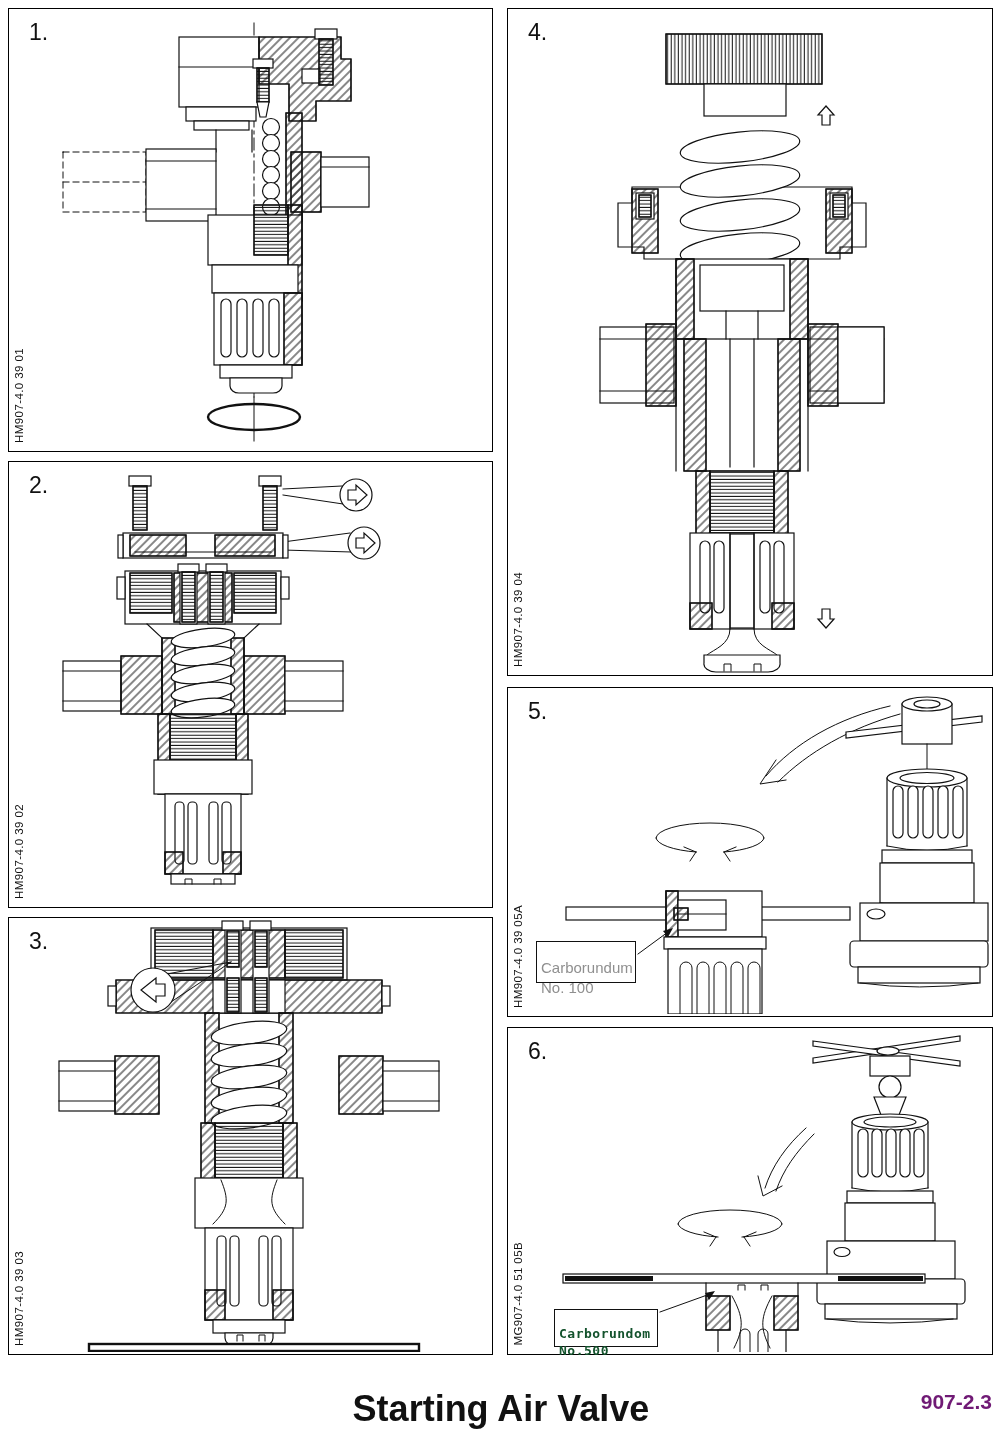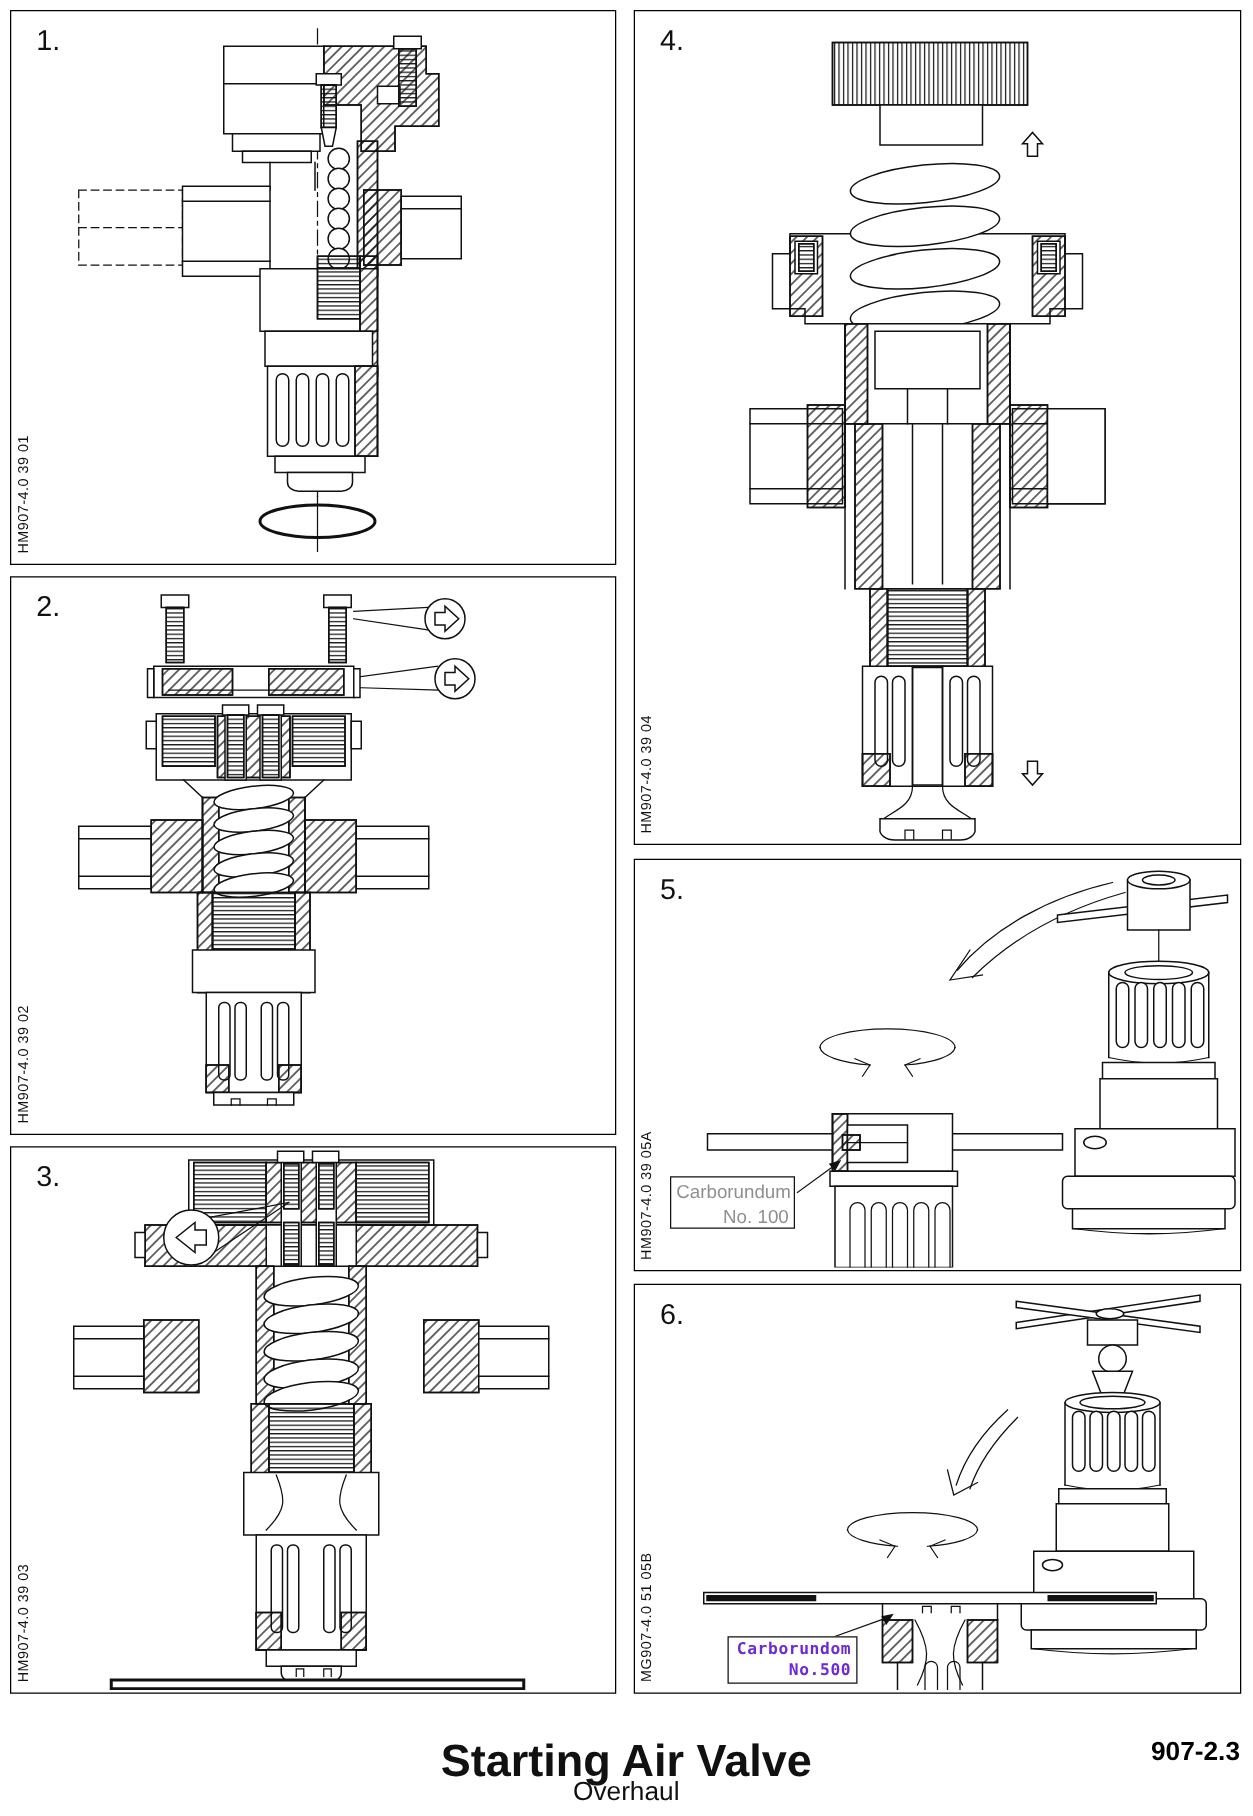--- a/index.html
+++ b/index.html
@@ -11,29 +11,29 @@
   .fig-label{position:absolute;left:4px;bottom:8px;font-size:11.5px;color:#111;z-index:5;
              writing-mode:vertical-rl;transform:rotate(180deg);letter-spacing:.4px;white-space:nowrap;}
   .draw *{stroke:#111;stroke-width:1.2;fill:none;stroke-linecap:square;}
   .draw .w{fill:#fff;}
   .draw .h{fill:url(#h45);}
   .draw .t{fill:url(#thr);}
   .draw .k{fill:url(#kv);}
   .draw .blk{fill:#111;stroke:none;}
   .draw .thin{stroke-width:1;}
   .draw .thick{stroke-width:2.4;}
-  .callout-box{position:absolute;border:1.4px solid #111;background:#fff;text-align:right;
-               line-height:1.3;z-index:6;padding:2px 4px;box-sizing:border-box;}
+  .callout-box{position:absolute;border:1.4px solid #111;background:#fff;text-align:left;
+               line-height:1.3;z-index:6;padding:16px 4px;box-sizing:border-box;}
   .callout-gray{color:#8f8f8f;font-size:15px;font-family:"Liberation Sans",sans-serif;}
-  .callout-mono{color:#6d28d9;font-size:13px;font-family:"DejaVu Sans Mono",monospace;font-weight:bold;letter-spacing:.5px;margin-left:28px;}
+  .callout-mono{color:#14532d;font-size:13px;font-family:"DejaVu Sans Mono",monospace;font-weight:bold;letter-spacing:.5px;}
   .footer-title{position:absolute;left:0;right:0;top:1388px;text-align:center;
                 font-size:36px;font-weight:bold;color:#111;}
   .footer-subtitle{position:absolute;left:0;right:0;top:1422px;text-align:center;
                    font-size:21px;color:#111;}
-  .footer-page{position:absolute;right:10px;top:1390px;font-size:21px;font-weight:bold;color:#000000;}
+  .footer-page{position:absolute;right:10px;top:1390px;font-size:21px;font-weight:bold;color:#701a75;}
   .logo{position:absolute;left:28px;top:1385px;width:100px;height:68px;}
 </style>
 </head>
 <body>
 
 <svg width="0" height="0" style="position:absolute" aria-hidden="true">
   <defs>
     <pattern id="h45" patternUnits="userSpaceOnUse" width="6" height="6" patternTransform="rotate(45)">
       <line x1="3" y1="0" x2="3" y2="6" stroke="#111" stroke-width="1"></line>
     </pattern>
@@ -582,16 +582,15 @@
 
         <g>
           <line x1="152" y1="284" x2="202" y2="266" class="thin"></line>
           <path d="M207,263 l-10,2 l4,7 Z" class="blk"></path>
         </g>
       </g>
     </svg>
   </div>
 
   <div class="footer-title">Starting Air Valve</div>
-  <div class="footer-subtitle">Overhaul</div>
   <div class="footer-page">907-2.3</div>
 
 </div>
 
 </body></html>

